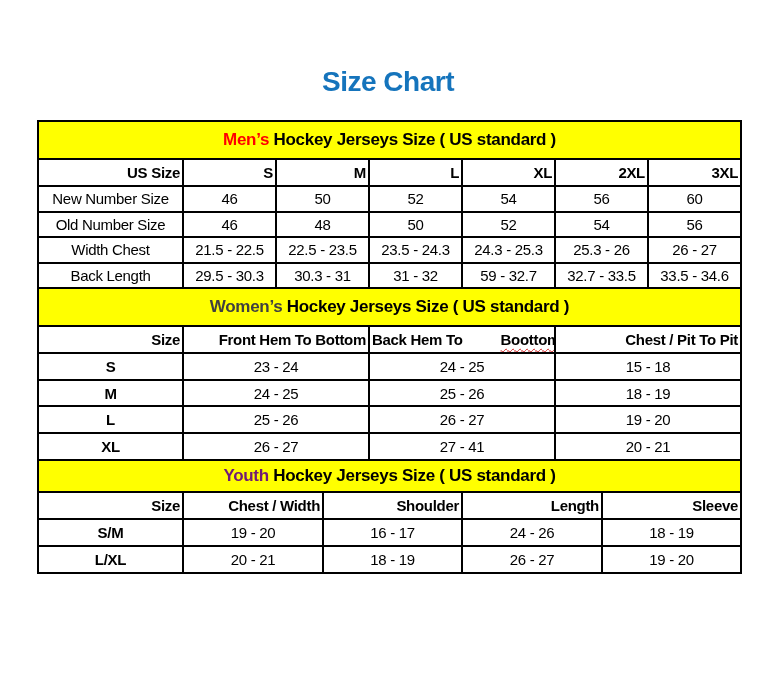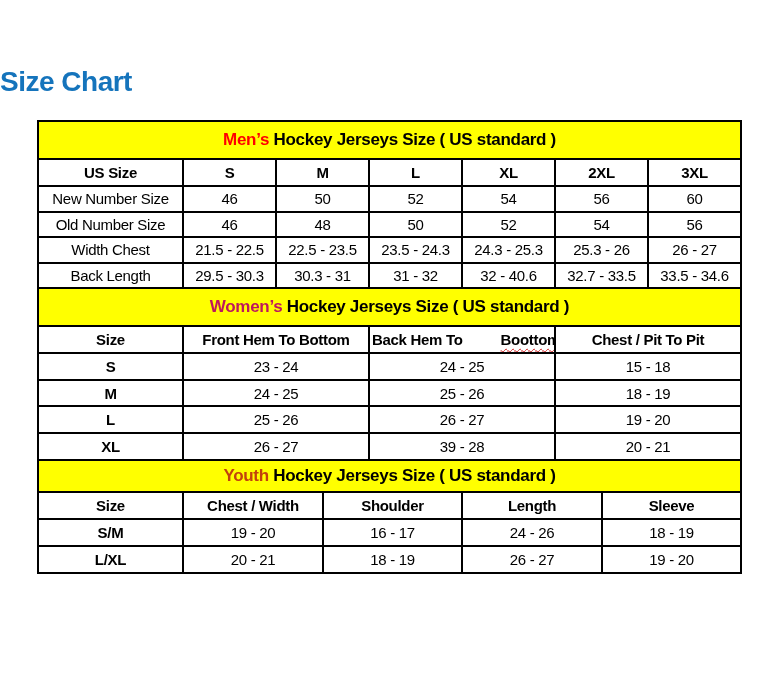--- a/index.html
+++ b/index.html
@@ -2,40 +2,40 @@
 <html><head>
 <meta charset="utf-8">
 <style>
   html,body{margin:0;padding:0;}
   body{
     width:776px;height:692px;position:relative;background:#ffffff;
     font-family:"Liberation Sans",sans-serif;color:#000;
     overflow:hidden;
   }
   .page-title{
-    position:absolute;top:66px;left:0;width:776px;text-align:left;
+    position:absolute;top:66px;left:0;width:776px;text-align:center;
     font-size:28px;font-weight:bold;letter-spacing:-0.5px;
   }
   .chart-wrap{
     position:absolute;top:120px;left:37px;width:703px;
   }
   table{
     border-collapse:collapse;table-layout:fixed;width:703px;border-radius:22px;
   }
   td,th{
     border:2px solid #000;text-align:center;vertical-align:middle;
     padding:0 2px;overflow:hidden;white-space:nowrap;
     font-size:15px;letter-spacing:-0.3px;
   }
   table.joined{margin-top:-2px;} 
   .band td{
     background:#ffff00;height:36px;font-size:17px;font-weight:bold;
   }
   .band .accent{font-weight:bold;}
-  .colhead td{height:25px;font-weight:bold;}
+  .colhead td{height:25px;font-weight:bold;text-align:right;}
   .datarow td{height:24px;font-weight:normal;}
   .datarow td.rowlabel-bold{font-weight:bold;}
   .mens .datarow td{height:23.5px;}
   .womens .datarow td{height:24.7px;}
   .youth .datarow td{height:25px;margin-left:43px;}
   .misspelled{
     text-decoration-line:underline;
     text-decoration-style:wavy;
     text-decoration-color:#cc2222;
     text-decoration-thickness:1px;
@@ -99,37 +99,37 @@
       <td>23.5 - 24.3</td>
       <td>24.3 - 25.3</td>
       <td>25.3 - 26</td>
       <td>26 - 27</td>
     </tr>
     <tr class="datarow">
       <td>Back Length</td>
       <td>29.5 - 30.3</td>
       <td>30.3 - 31</td>
       <td>31 - 32</td>
-      <td>32 - 40.6</td>
+      <td>59 - 32.7</td>
       <td>32.7 - 33.5</td>
       <td>33.5 - 34.6</td>
     </tr>
   </tbody>
     </table>
 
   <table class="womens joined">
     <colgroup>
       <col style="width:145px">
         <col style="width:186px">
         <col style="width:186px">
         <col style="width:186px">
     </colgroup>
     <tbody>
         <tr class="band">
-      <td colspan="4"><span class="accent" style="color:#be185d">Women’s</span><span> Hockey Jerseys Size ( US standard )</span></td>
+      <td colspan="4"><span class="accent" style="color:#404040">Women’s</span><span> Hockey Jerseys Size ( US standard )</span></td>
     </tr>
     <tr class="colhead">
       <td>Size</td>
       <td>Front Hem To Bottom</td>
       <td><span>Back Hem To </span><span class="misspelled">Boottom</span></td>
       <td>Chest / Pit To Pit</td>
     </tr>
     <tr class="datarow">
       <td class="rowlabel-bold">S</td>
       <td>23 - 24</td>
@@ -144,37 +144,37 @@
     </tr>
     <tr class="datarow">
       <td class="rowlabel-bold">L</td>
       <td>25 - 26</td>
       <td>26 - 27</td>
       <td>19 - 20</td>
     </tr>
     <tr class="datarow">
       <td class="rowlabel-bold">XL</td>
       <td>26 - 27</td>
-      <td>39 - 28</td>
+      <td>27 - 41</td>
       <td>20 - 21</td>
     </tr>
   </tbody>
     </table>
 
   <table class="youth joined">
     <colgroup>
       <col style="width:145px">
         <col style="width:140px">
         <col style="width:139px">
       <col style="width:140px">
         <col style="width:139px">
     </colgroup>
     <tbody>
         <tr class="band">
-      <td colspan="5" style="height:30px"><span class="accent" style="color:#c2410c">Youth</span><span> Hockey Jerseys Size ( US standard )</span></td>
+      <td colspan="5" style="height:30px"><span class="accent" style="color:#701a75">Youth</span><span> Hockey Jerseys Size ( US standard )</span></td>
     </tr>
     <tr class="colhead">
       <td>Size</td>
       <td>Chest / Width</td>
       <td>Shoulder</td>
       <td>Length</td>
       <td>Sleeve</td>
     </tr>
     <tr class="datarow">
       <td class="rowlabel-bold">S/M</td>

